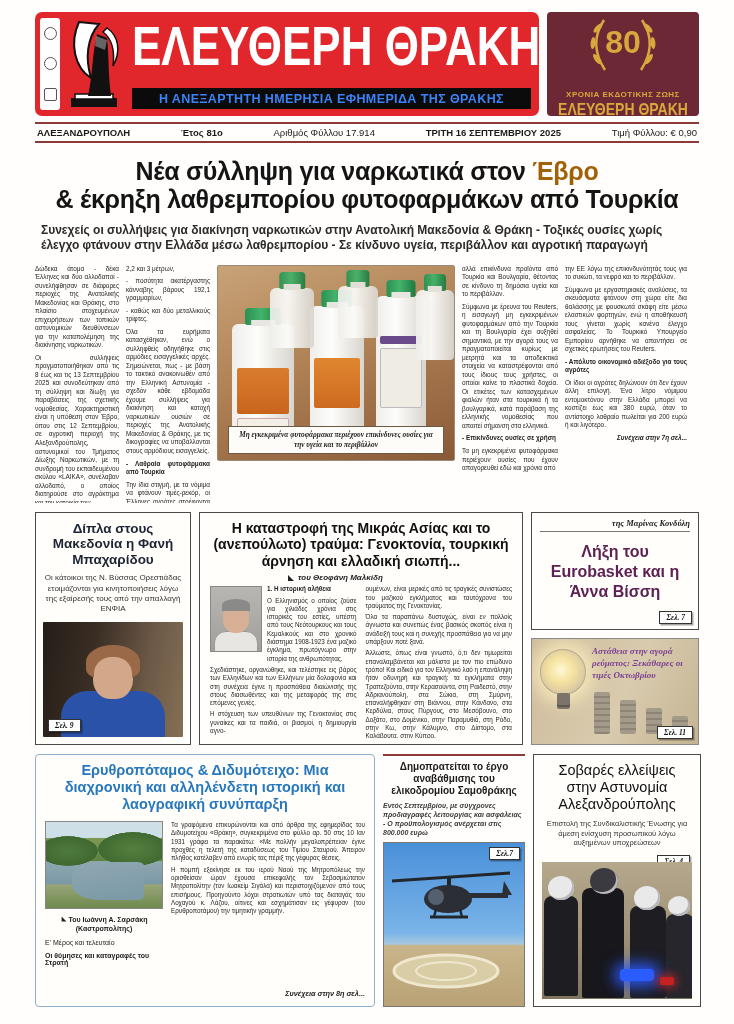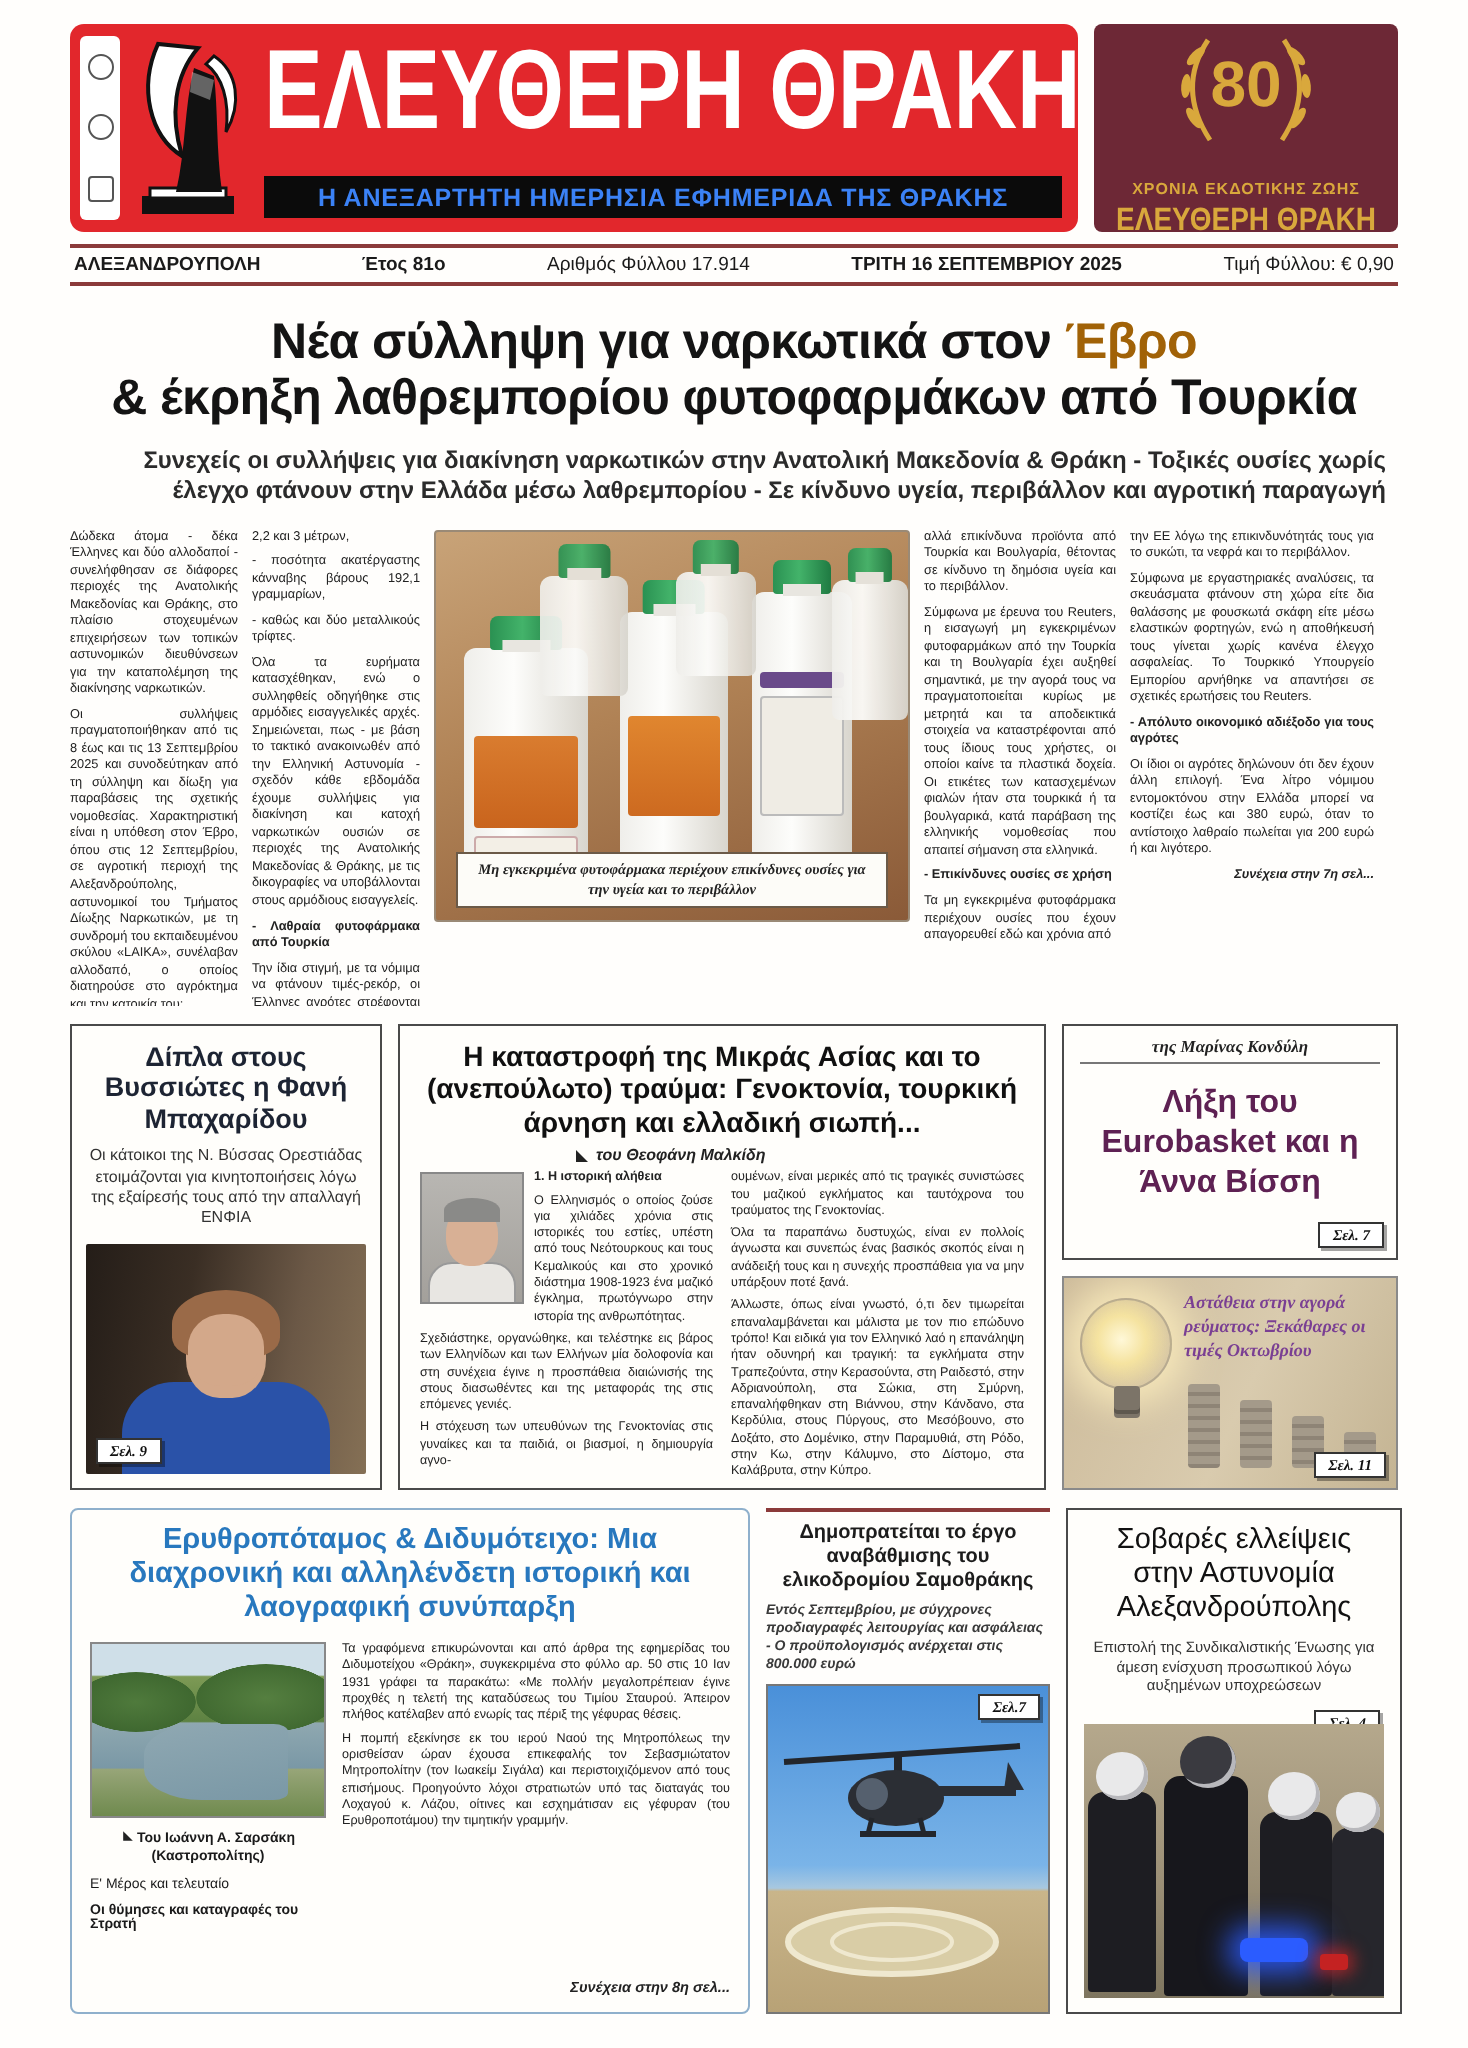--- a/index.html
+++ b/index.html
@@ -29,21 +29,21 @@
   .badge-l2 { color:#d9a83c; font-size:14px; font-weight:bold; margin-top:2px; transform:scaleY(1.15); white-space:nowrap; }
 
   .info-bar { margin-top:6px; border-top:2px solid #8b3a3a; border-bottom:2px solid #8b3a3a;
     padding:3px 2px; display:flex; justify-content:space-between; align-items:center; font-size:9.5px; }
   .info-bar .b { font-weight:bold; }
 
   
   .headline { margin-top:14px; text-align:center; font-weight:bold; font-size:25px; line-height:1.13;
     letter-spacing:-0.3px; color:#141414; }
   .headline .red { color:#a16207; }
-  .deck { margin-top:9px; text-align:right; font-weight:bold; font-size:12px; line-height:1.3; color:#2b2b2b;
+  .deck { margin-top:9px; text-align:left; font-weight:bold; font-size:12px; line-height:1.3; color:#2b2b2b;
     padding:0 6px; }
 
   .lead-body { display:flex; gap:7px; margin-top:11px; height:238px; }
   .lead-col { font-size:6.4px; line-height:1.33; text-align:justify; overflow:hidden; color:#222; }
   .lead-col p { margin-bottom:4px; }
   .lead-col .sub { font-weight:bold; }
   .lead-col .cont { font-weight:bold; font-style:italic; text-align:right; }
   .c1 { flex:0 0 84px; } .c2 { flex:0 0 84px; } .c4 { flex:0 0 96px; } .c5 { flex:0 0 122px; }
   .lead-photo-wrap { flex:0 0 238px; position:relative; }
   .lead-photo { width:238px; height:196px; border:1px solid #9a8a76; border-radius:2px; overflow:hidden;
@@ -87,21 +87,21 @@
   .mikra-cols { display:flex; gap:9px; margin-top:3px; flex:1; overflow:hidden; }
   .mikra-col { flex:1; font-size:6.3px; line-height:1.32; text-align:justify; color:#222; }
   .mikra-col p { margin-bottom:3px; }
   .mikra-col .sub { font-weight:bold; }
   .portrait { float:left; width:52px; height:66px; margin:1px 5px 3px 0; border:1px solid #888; overflow:hidden;
     background:linear-gradient(180deg,#b8b6b2,#a3a09b); position:relative; }
 
   
   .mid-right { flex:0 0 168px; display:flex; flex-direction:column; gap:8px; }
   .kondyli { flex:0 0 118px; position:relative; padding:5px 8px; }
-  .kondyli-byline { text-align:center; font-family:"Liberation Serif", serif; font-style:italic; font-weight:bold;
+  .kondyli-byline { text-align:right; font-family:"Liberation Serif", serif; font-style:italic; font-weight:bold;
     font-size:8.5px; border-bottom:1px solid #777; padding-bottom:3px; color:#222; }
   .kondyli-title { margin-top:10px; text-align:center; font-weight:bold; font-size:16px; line-height:1.25;
     color:#5e2153; }
   .energy { flex:1; position:relative; border:1px solid #8a8a8a; overflow:hidden;
     background:linear-gradient(115deg,#cdbb9b 0%, #d9cbae 55%, #c4b493 100%); }
   .energy-text { position:absolute; top:6px; right:6px; width:100px; text-align:left;
     font-family:"Liberation Serif", serif; font-style:italic; font-weight:bold; font-size:9px;
     line-height:1.35; color:#7a3f93; }
 
   
@@ -241,21 +241,21 @@
       <p>Σύμφωνα με εργαστηριακές αναλύσεις, τα σκευάσματα φτάνουν στη χώρα είτε δια θαλάσσης με φουσκωτά σκάφη είτε μέσω ελαστικών φορτηγών, ενώ η αποθήκευσή τους γίνεται χωρίς κανένα έλεγχο ασφαλείας. Το Τουρκικό Υπουργείο Εμπορίου αρνήθηκε να απαντήσει σε σχετικές ερωτήσεις του Reuters.</p>
       <p class="sub">- Απόλυτο οικονομικό αδιέξοδο για τους αγρότες</p>
       <p>Οι ίδιοι οι αγρότες δηλώνουν ότι δεν έχουν άλλη επιλογή. Ένα λίτρο νόμιμου εντομοκτόνου στην Ελλάδα μπορεί να κοστίζει έως και 380 ευρώ, όταν το αντίστοιχο λαθραίο πωλείται για 200 ευρώ ή και λιγότερο.</p>
       <p class="cont">Συνέχεια στην 7η σελ...</p>
     </div>
   </div>
 
   <div class="row mid">
 
     <div class="bach boxed">
-      <div class="bach-title">Δίπλα στους Βυσσιώτες η Φανή Μπαχαρίδου</div>
+      <div class="bach-title">Δίπλα στους Μακεδονία η Φανή Μπαχαρίδου</div>
       <div class="bach-deck">Οι κάτοικοι της Ν. Βύσσας Ορεστιάδας ετοιμάζονται για κινητοποιήσεις λόγω της εξαίρεσής τους από την απαλλαγή ΕΝΦΙΑ</div>
       <div class="bach-photo">
         <div style="position:absolute; left:50%; bottom:-12px; transform:translateX(-50%); width:104px; height:58px; background:#2a52a8; border-radius:26px 26px 0 0;"></div>
         <div style="position:absolute; left:50%; bottom:38px; transform:translateX(-50%); width:40px; height:46px; background:#d3a88a; border-radius:46% 46% 42% 42%;"></div>
         <div style="position:absolute; left:50%; bottom:58px; transform:translateX(-50%); width:54px; height:34px; background:#9a6a48; border-radius:50% 50% 30% 30%;"></div>
         <div style="position:absolute; left:50%; bottom:44px; transform:translateX(-50%); width:38px; height:36px; background:#d3a88a; border-radius:46% 46% 42% 42%;"></div>
         <span class="page-badge" style="left:5px; bottom:5px;">Σελ. 9</span>
       </div>
     </div>
 

